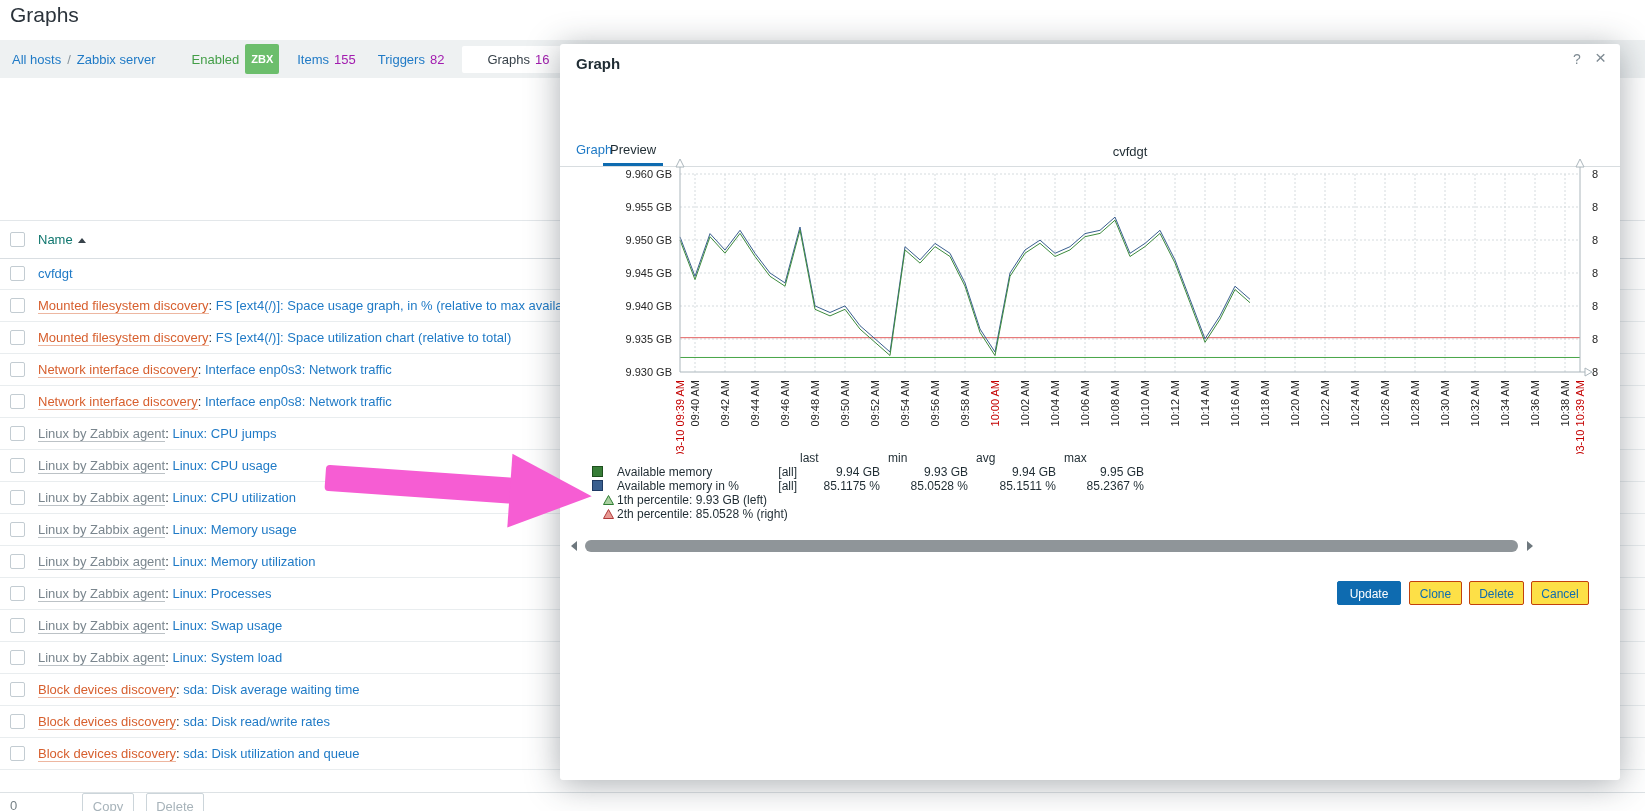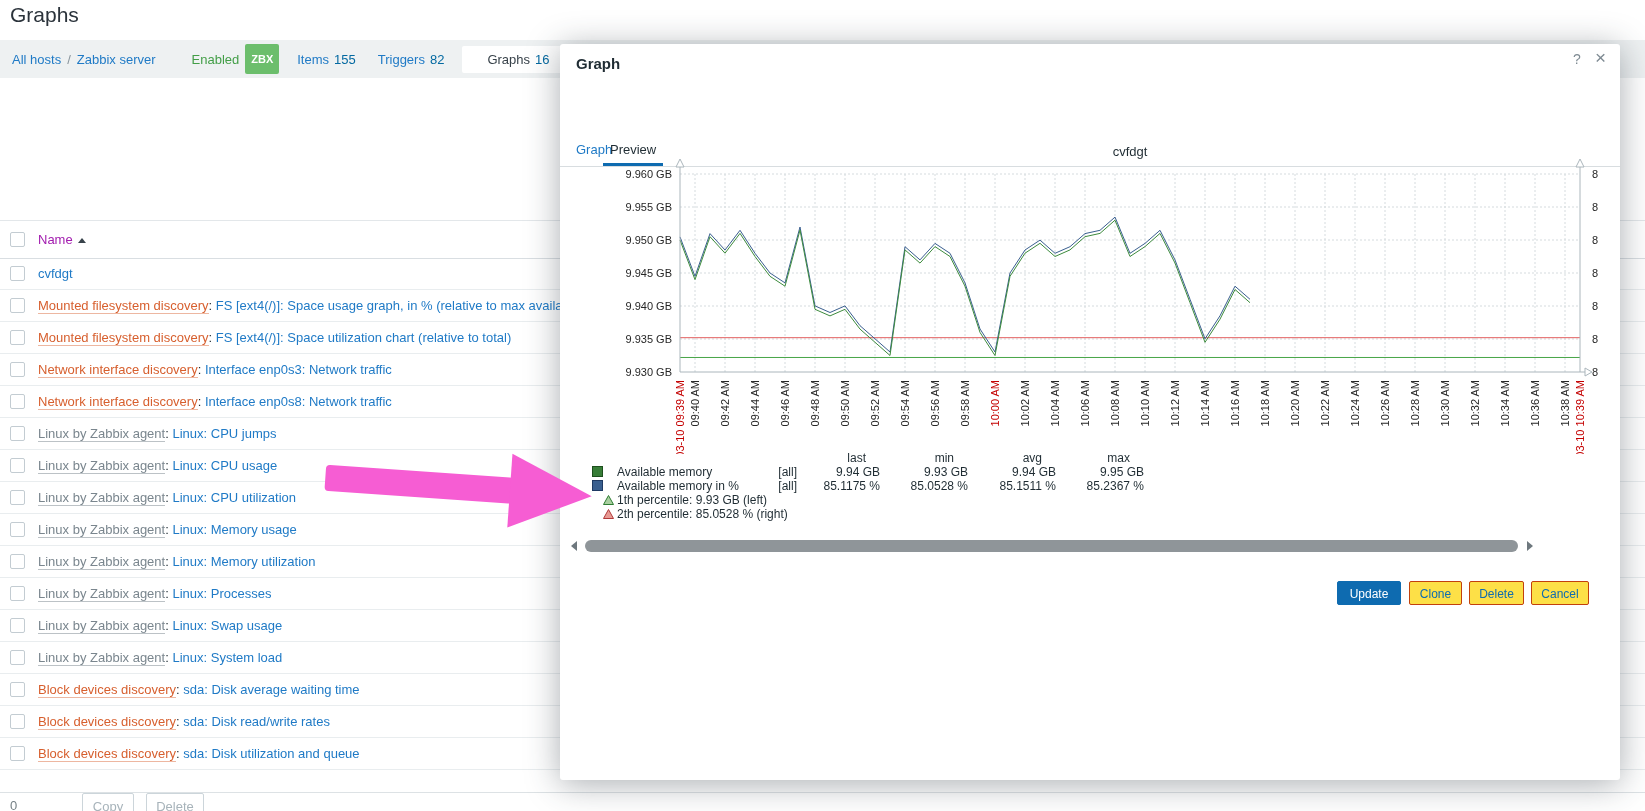--- a/index.html
+++ b/index.html
@@ -9,32 +9,32 @@
   
   .h1{position:absolute;left:10px;top:3px;font-size:21px;color:#2b333b;}
   .crumb-bar{position:absolute;left:0;top:40px;width:1645px;height:38px;background:#eef1f2;}
   .crumb-inner{position:absolute;left:12px;top:0;height:38px;display:flex;align-items:center;font-size:13px;}
   .blue{color:#1f7ac6;}
   .gray{color:#88949b;}
   .green{color:#429e47;}
   .zbx-badge{background:#6cbe6c;color:#fff;font-size:11px;font-weight:bold;border-radius:2px;
              padding:9px 6px;margin:0 10px 0 6px;}
   .crumb-gap{display:inline-block;width:18px;}
-  .count{color:#0369a1;margin-left:5px;}
+  .count{color:#a21caf;margin-left:5px;}
   .active-tab-box{background:#fff;border-radius:2px;padding:6px 25px;margin:0 4px;}
   
   .filter-panel{position:absolute;left:0;top:78px;width:1645px;height:142px;background:#fff;
                 border-bottom:1px solid #e3e7ea;}
   .table-panel{position:absolute;left:0;top:222px;width:1645px;height:570px;background:#fff;
                border-bottom:1px solid #dde2e5;}
   .thead{position:absolute;left:0;top:0;width:100%;height:36px;border-bottom:1px solid #d9dee2;}
   .cb{position:absolute;left:10px;width:15px;height:15px;background:#fff;border:1px solid #c3ccd2;
       border-radius:2px;box-sizing:border-box;}
   .thead .cb{top:10px;}
-  .name-h{position:absolute;left:38px;top:0;line-height:36px;font-size:13px;color:#a21caf;}
+  .name-h{position:absolute;left:38px;top:0;line-height:36px;font-size:13px;color:#0f766e;}
   .caret{display:inline-block;margin-left:5px;width:0;height:0;border-left:4px solid transparent;
          border-right:4px solid transparent;border-bottom:5px solid #38424a;vertical-align:middle;}
   .rows{position:absolute;left:0;top:36px;width:100%;}
   .trow{position:relative;height:31px;border-bottom:1px solid #e9edef;font-size:13px;}
   .trow .cb{top:8px;}
   .trow .txt{position:absolute;left:38px;top:0;line-height:31px;white-space:nowrap;}
   .pfx-discovery{color:#d75f2e;border-bottom:1px solid rgba(215,95,46,.45);}
   .pfx-template{color:#7a868e;border-bottom:1px solid rgba(122,134,142,.5);}
   .rowlink{color:#1f7ac6;}
   .pg-footer{position:absolute;left:0;top:793px;height:40px;font-size:13px;}
@@ -52,21 +52,21 @@
   .tab{position:absolute;top:0;height:23px;line-height:20px;}
   .tab-graph{left:16px;color:#1f7ac6;}
   .tab-preview{left:43px;padding:0 7px;color:#1f2c33;border-bottom:3px solid #0e6bb0;}
   #chart-svg{position:absolute;left:0;top:0;}
   
   .legend{position:absolute;left:0;top:407px;width:1060px;height:85px;font-size:12px;color:#1f2c33;}
   .lg-sw{position:absolute;left:32px;top:1px;width:11px;height:11px;box-sizing:border-box;}
   .lg-name{position:absolute;left:57px;top:0;white-space:nowrap;}
   .lg-all{position:absolute;left:190px;top:0;width:47px;text-align:right;}
   .lg-val{position:absolute;top:0;width:80px;text-align:right;}
-  .lg-hdr{position:absolute;top:0;width:80px;text-align:right;padding-right:14px;box-sizing:border-box;}
+  .lg-hdr{position:absolute;top:0;width:80px;padding-right:14px;box-sizing:border-box;}
   .lg-tri{position:absolute;left:43px;top:1px;}
   
   .hscroll{position:absolute;left:0;top:495px;width:1060px;height:14px;}
   .sc-left{position:absolute;left:11px;top:2px;width:0;height:0;border-top:5px solid transparent;
            border-bottom:5px solid transparent;border-right:6px solid #6e787e;}
   .sc-right{position:absolute;left:967px;top:2px;width:0;height:0;border-top:5px solid transparent;
             border-bottom:5px solid transparent;border-left:6px solid #6e787e;}
   .sc-thumb{position:absolute;left:25px;top:1px;width:933px;height:12px;background:#8f9599;border-radius:6px;}
   
   .dlg-btn{position:absolute;top:537px;height:24px;border-radius:2px;font-size:12px;text-align:center;

